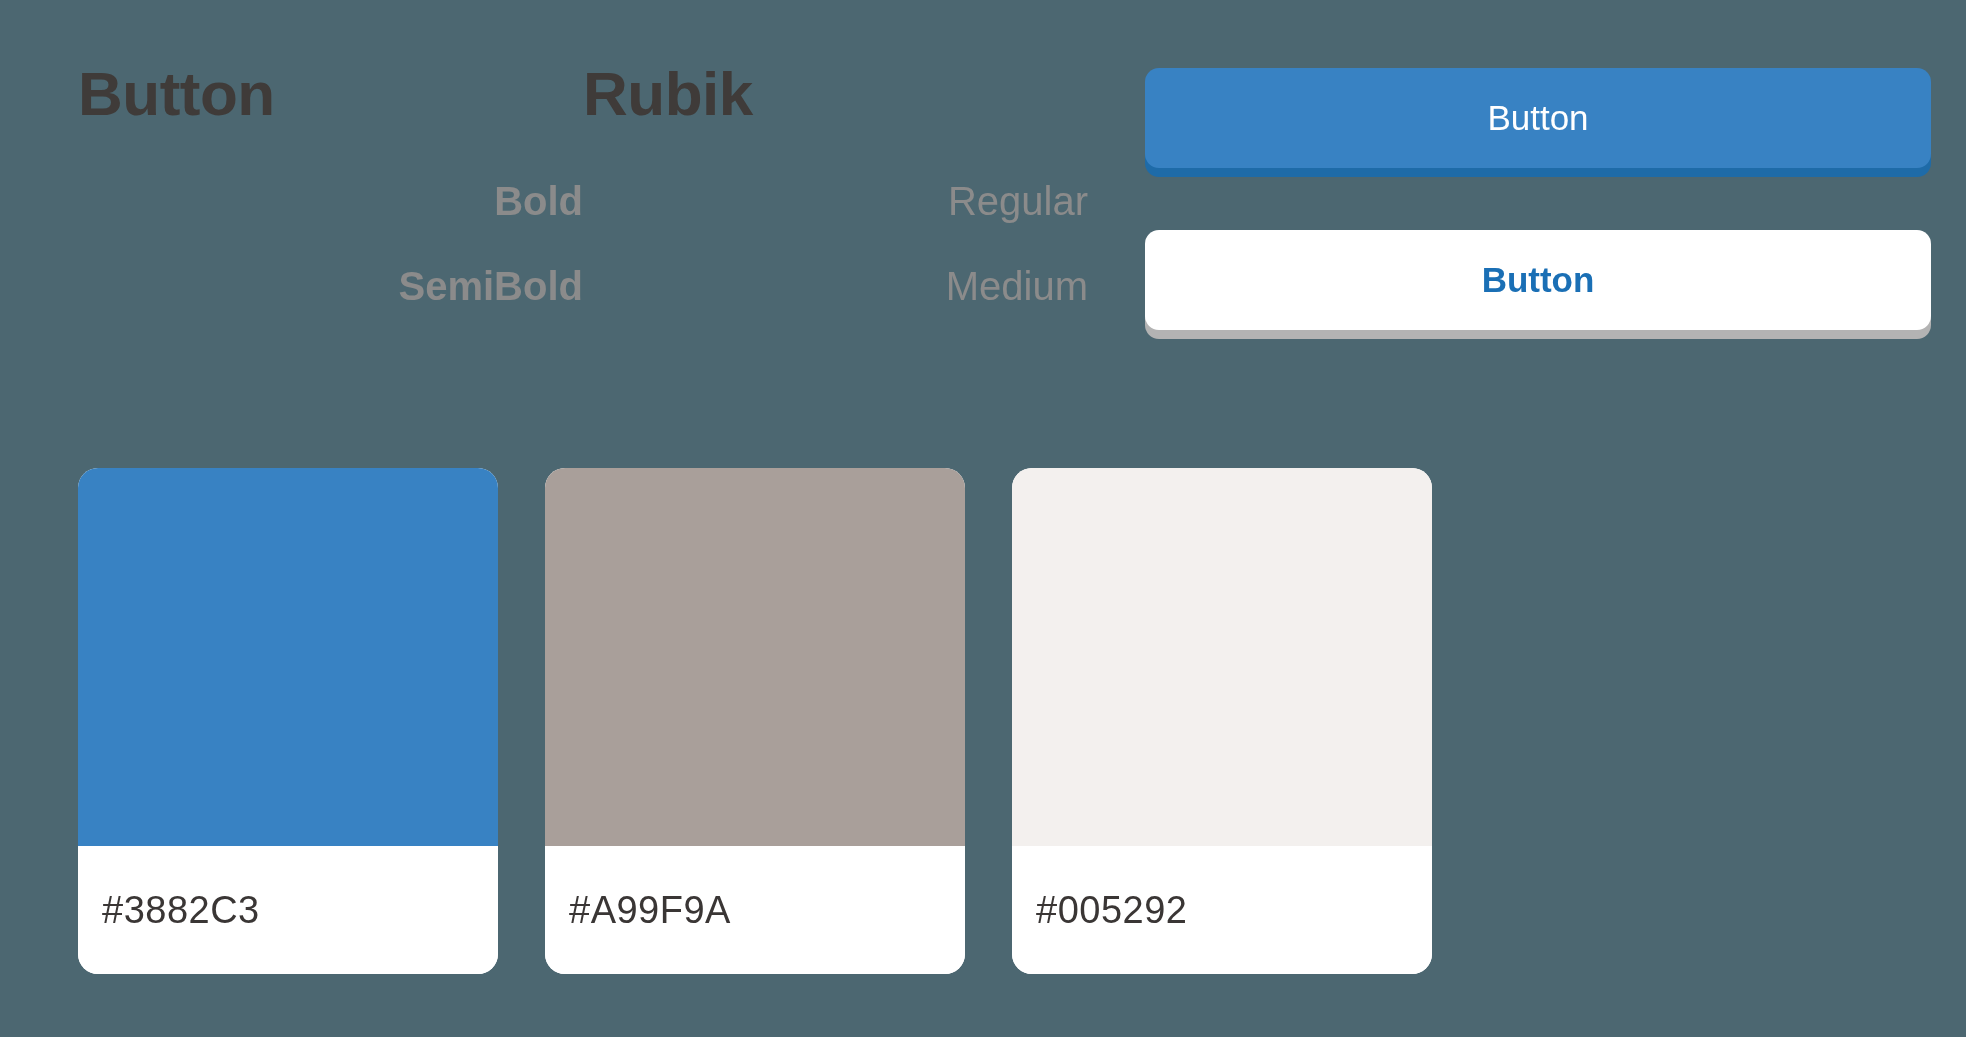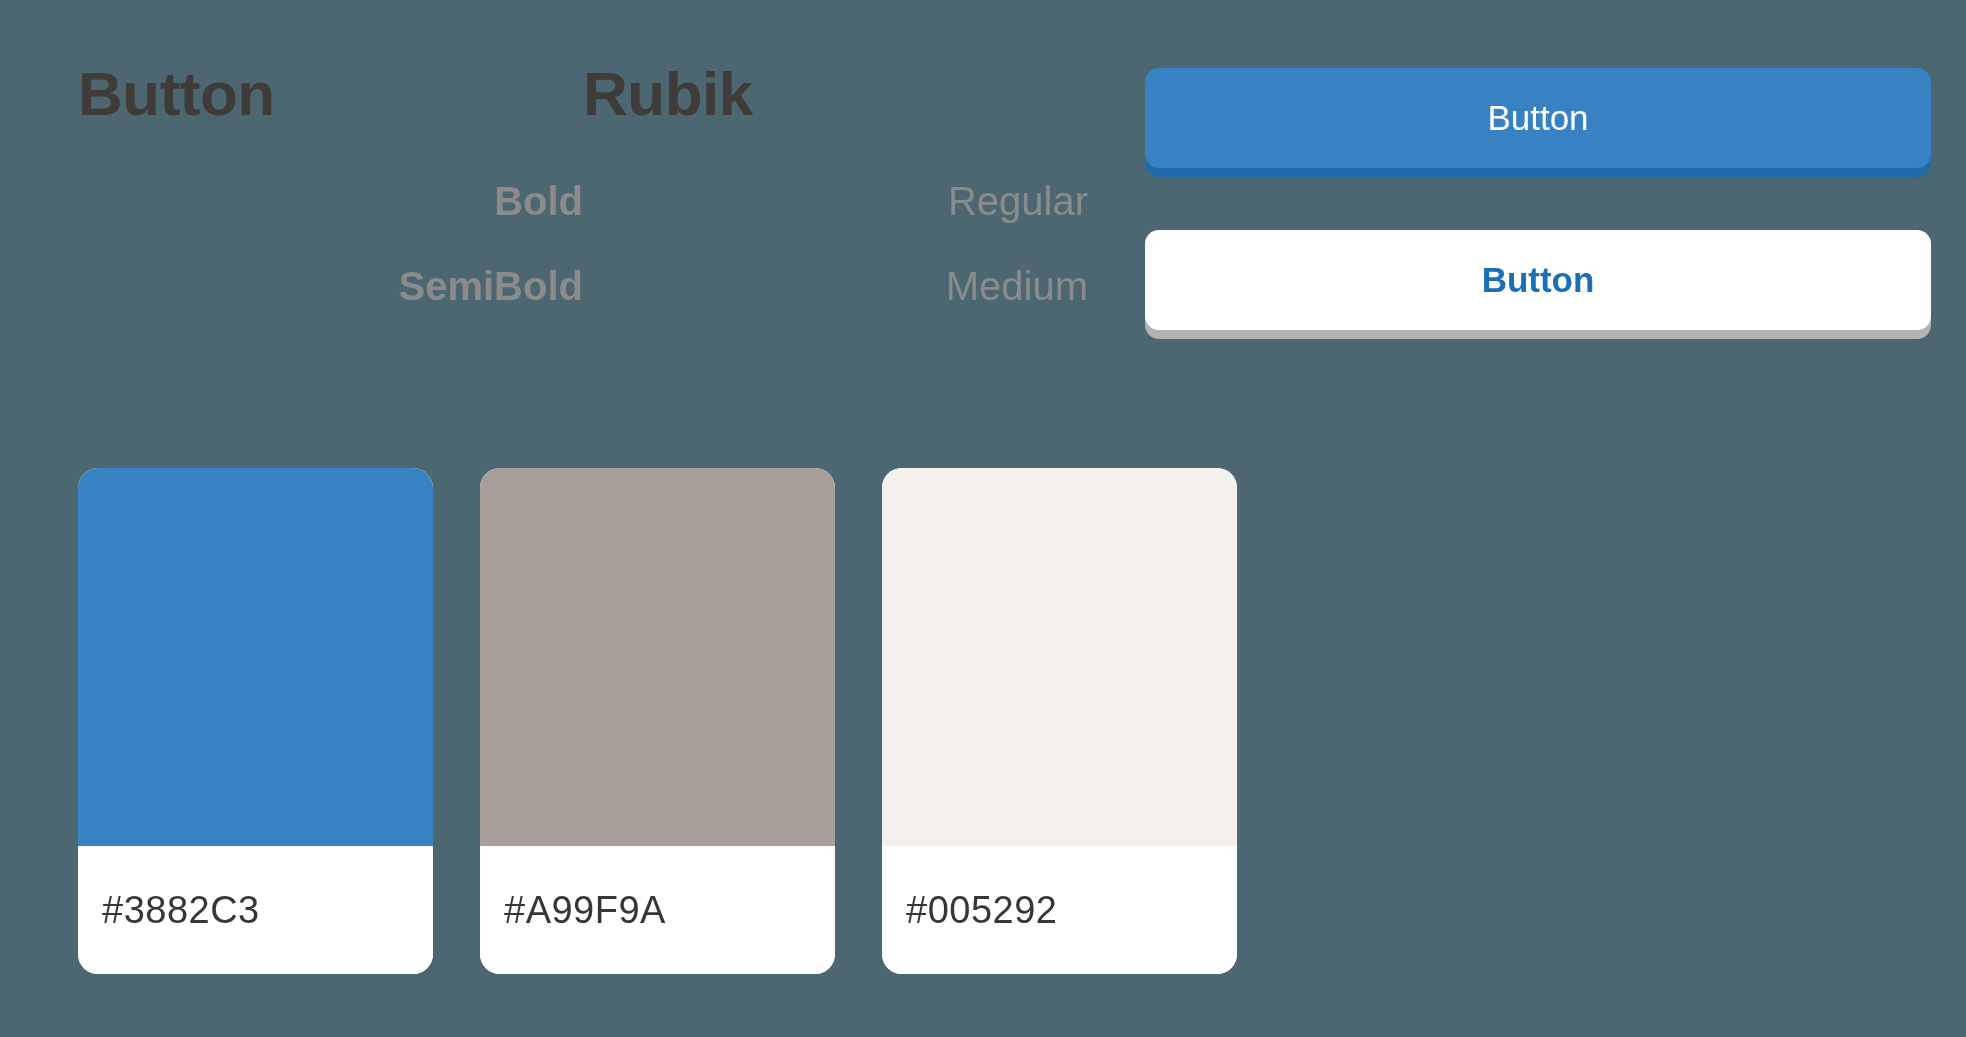--- a/index.html
+++ b/index.html
@@ -94,21 +94,21 @@
   
   .swatches {
     position: absolute;
     left: 78px;
     top: 468px;
     display: flex;
     gap: 47px;
   }
 
   .swatch-card {
-    width: 355px;
+    width: 420px;
     height: 506px;
     border-radius: 20px;
     background: #ffffff;
     overflow: hidden;
     display: flex;
     flex-direction: column;
   }
 
   .swatch-color {
     flex: 1 1 auto;

